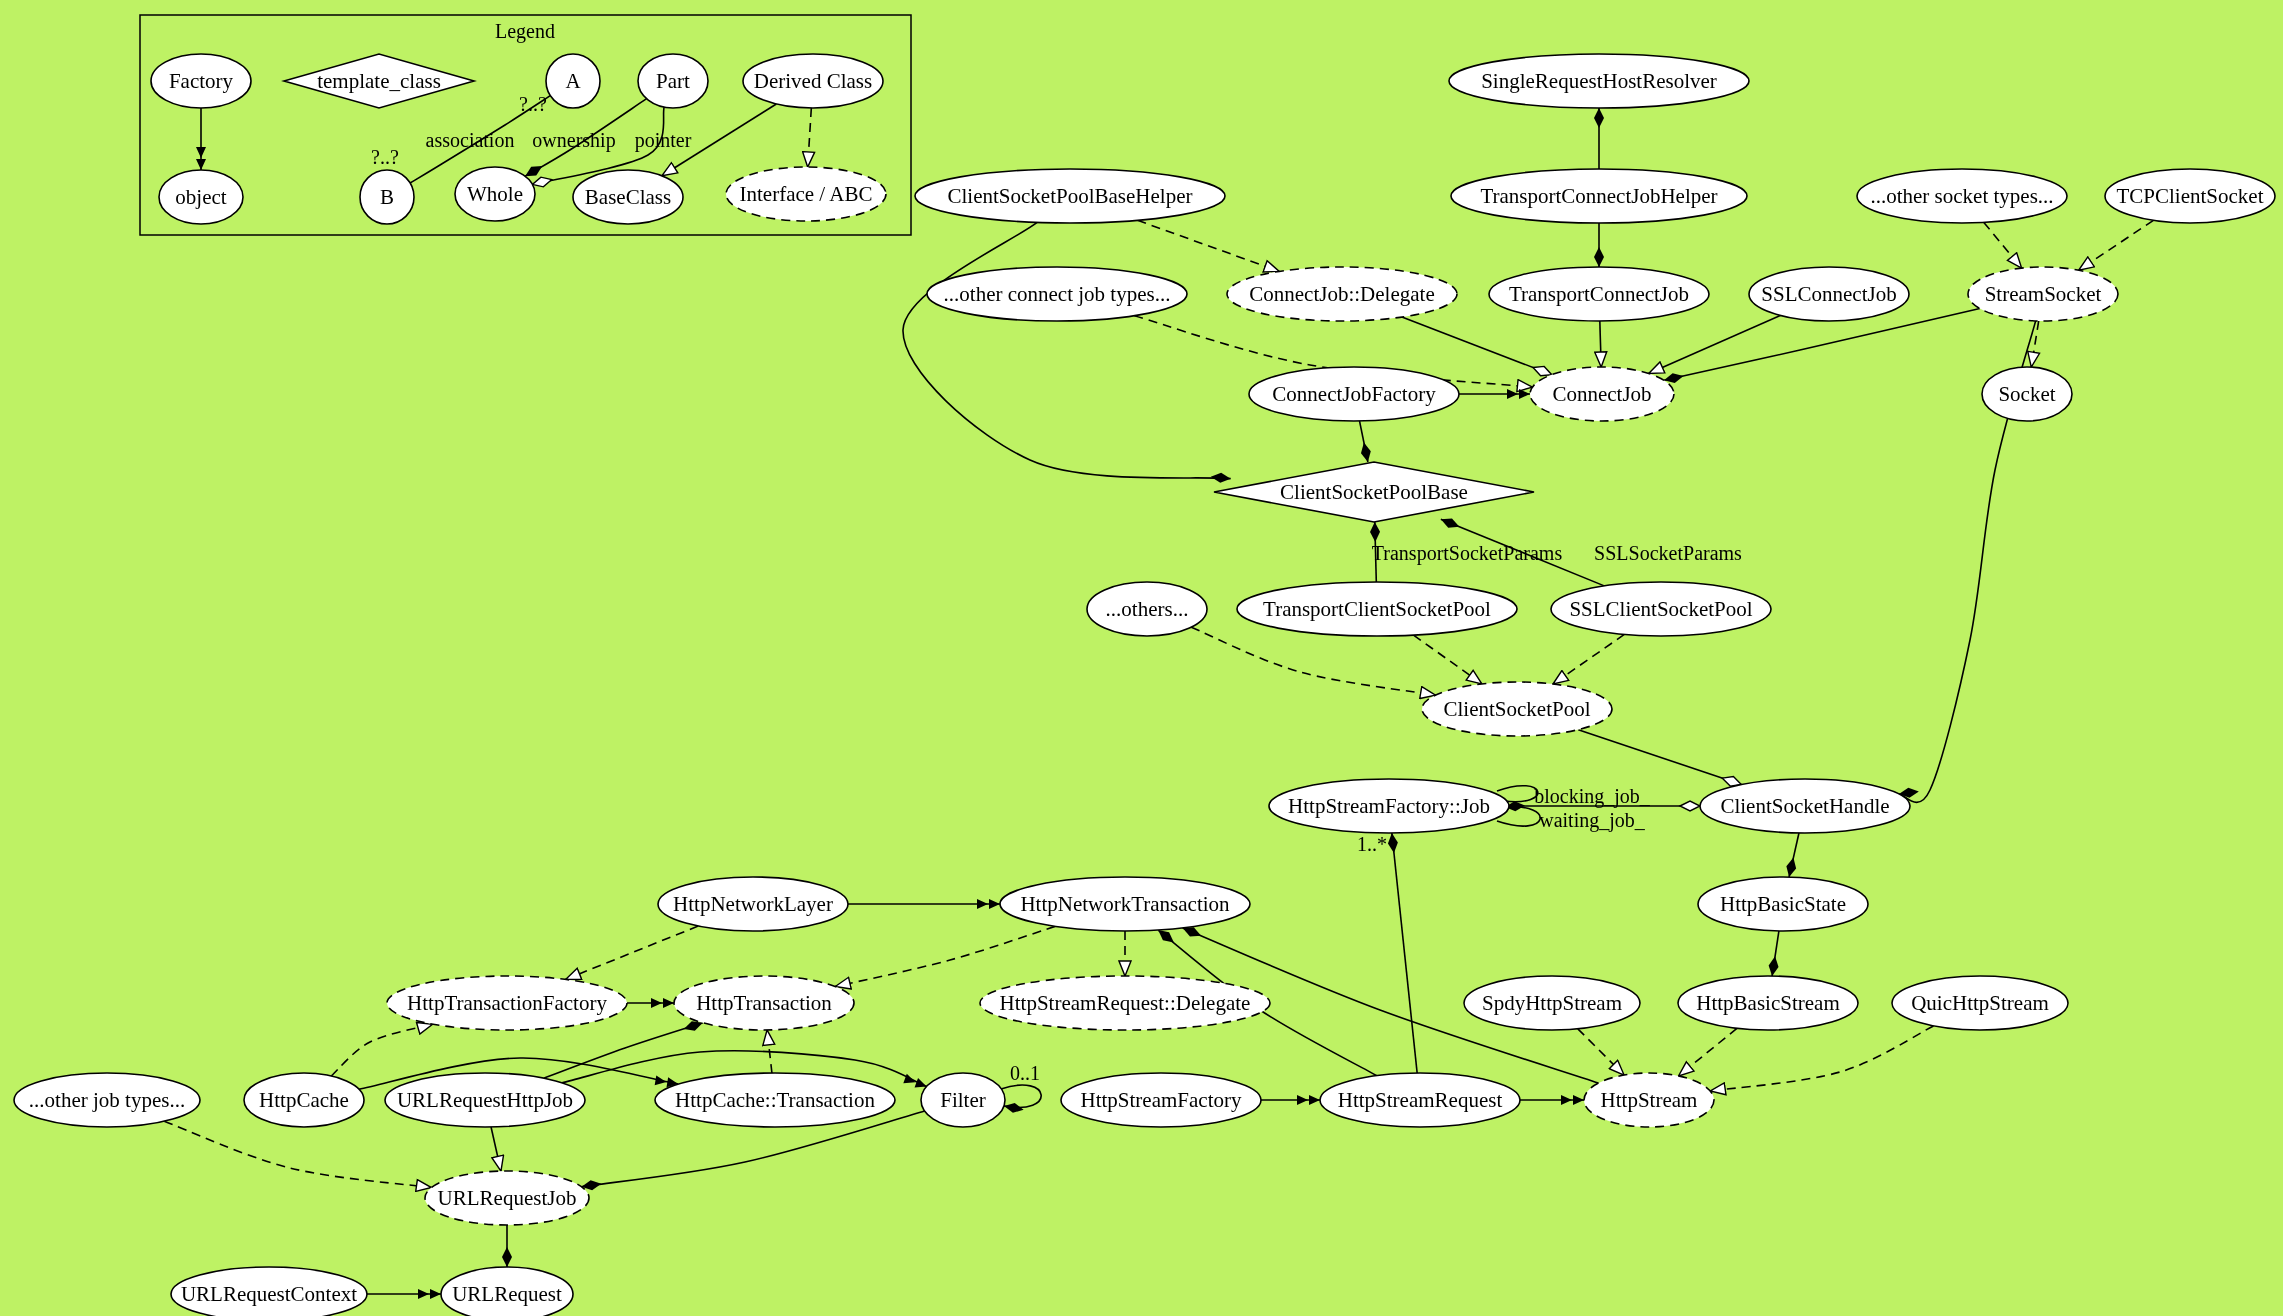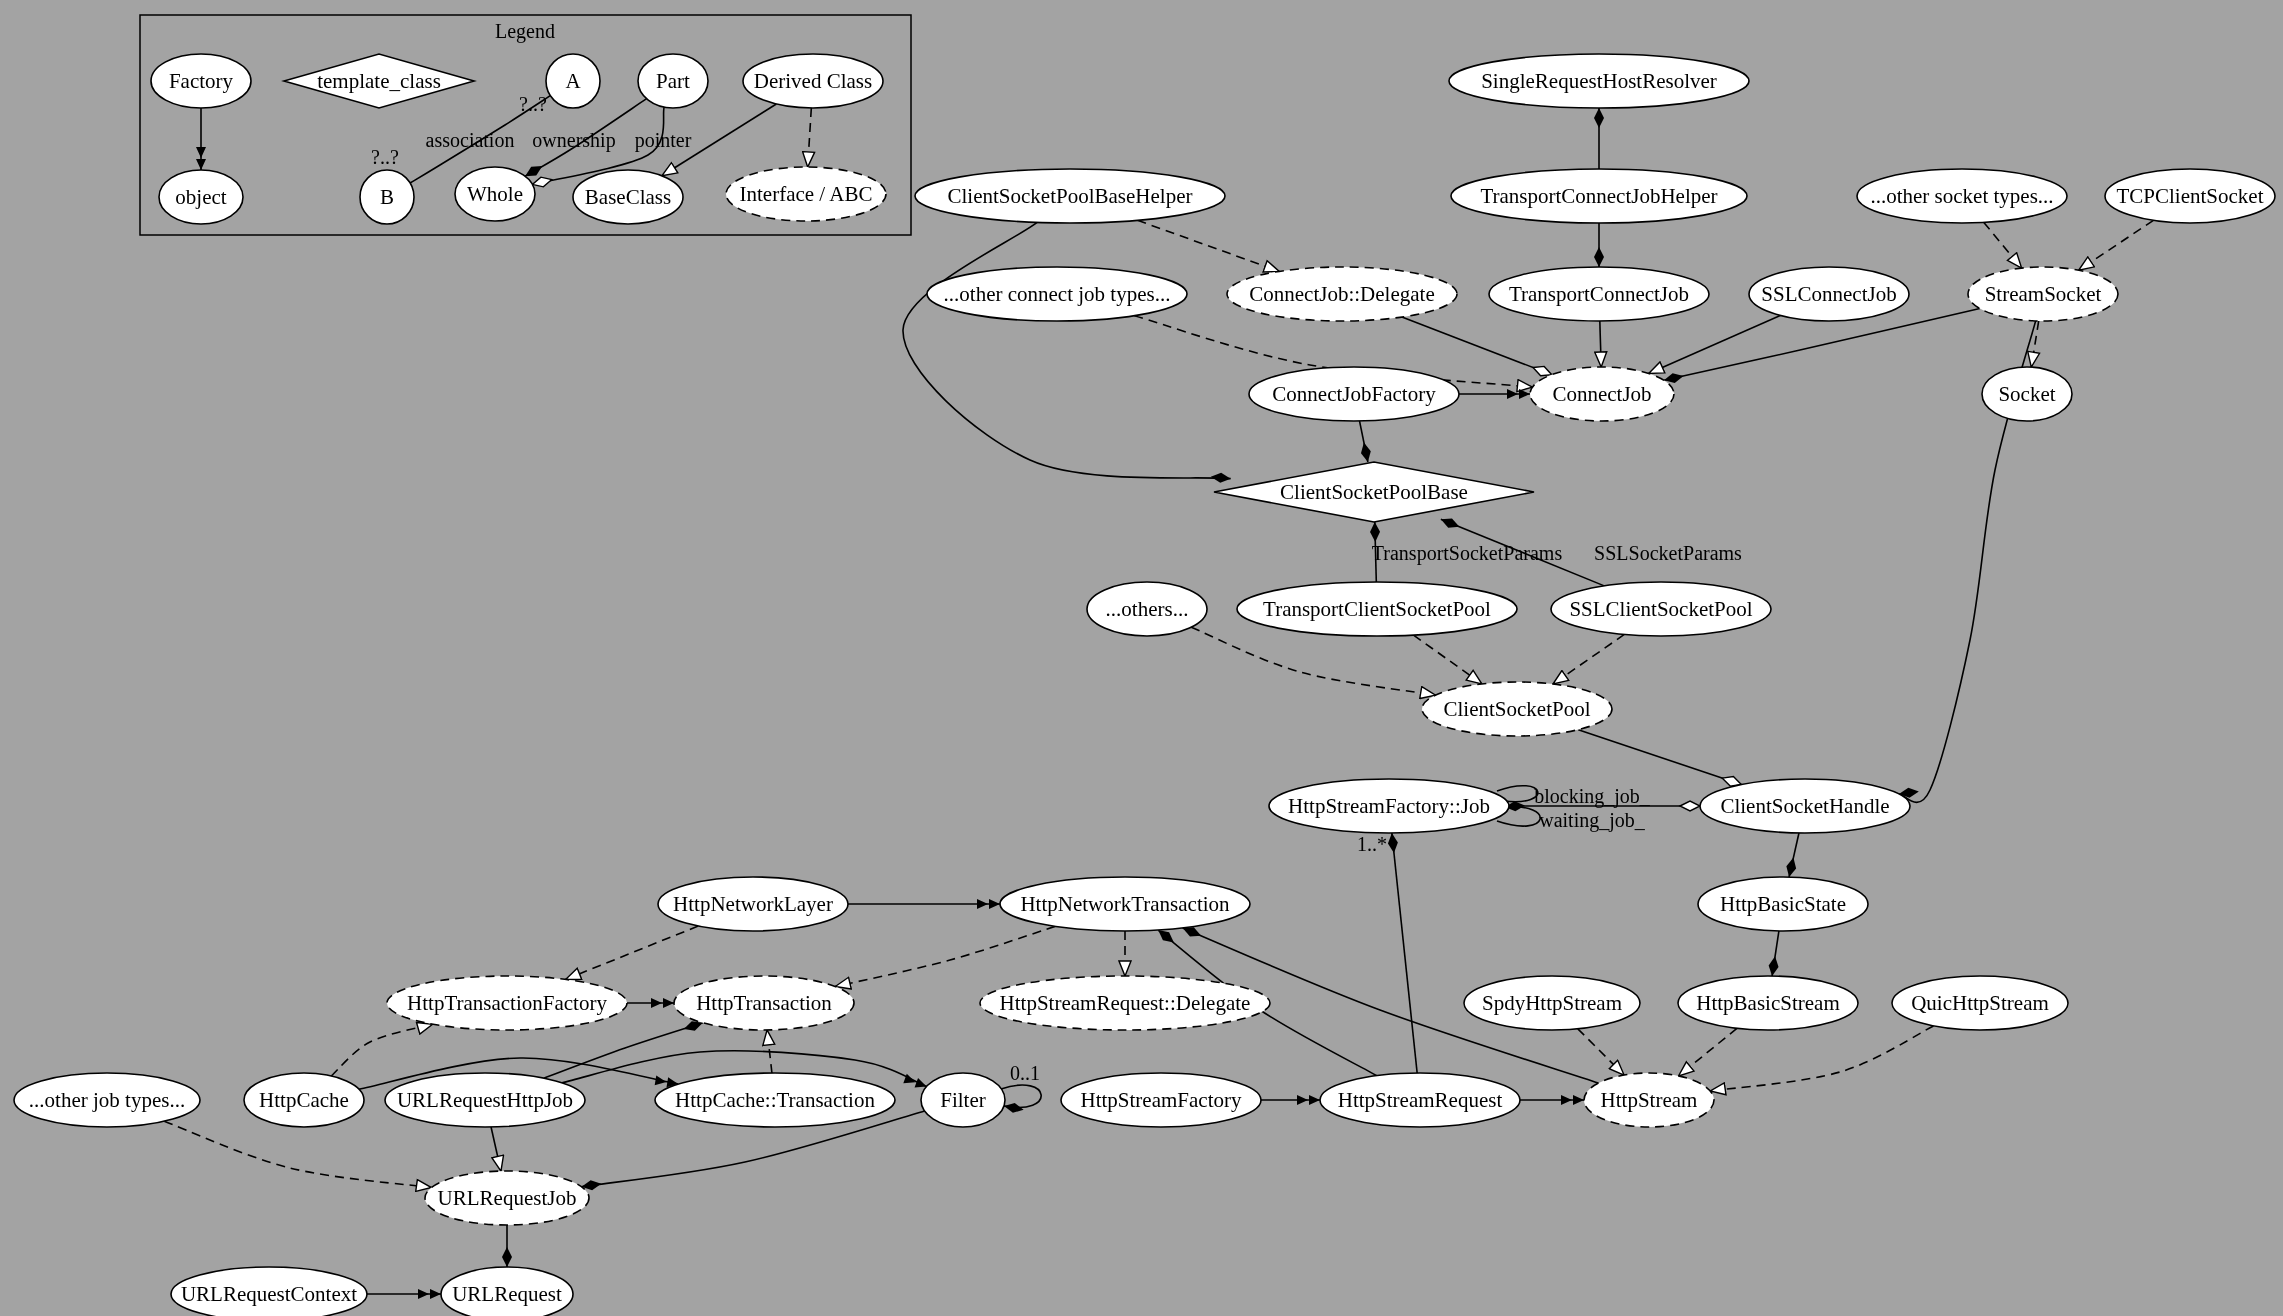--- a/index.html
+++ b/index.html
@@ -1,16 +1,16 @@
 <!DOCTYPE html>
 <html><head>
 <meta charset="utf-8">
 <style>
   html,body{margin:0;padding:0;background:#ffffff;}
-  .page{width:2283px;height:1316px;position:relative;background:#a3a3a3;}
+  .page{width:2283px;height:1316px;position:relative;background:#bef264;}
   svg{display:block;font-family:"Liberation Serif","DejaVu Serif",serif;}
   .shape{fill:#ffffff;stroke:#000000;stroke-width:1.6;}
   .shape.dashed{stroke-dasharray:9 6;}
   .edge{fill:none;stroke:#000000;stroke-width:1.6;}
   .edge.dashed{stroke-dasharray:9 6;}
   .nlabel{font-size:21px;text-anchor:middle;fill:#000;}
   .elabel{font-size:20px;text-anchor:middle;fill:#000;}
   .legend-box{fill:none;stroke:#000;stroke-width:1.5;}
 </style>
 </head>

